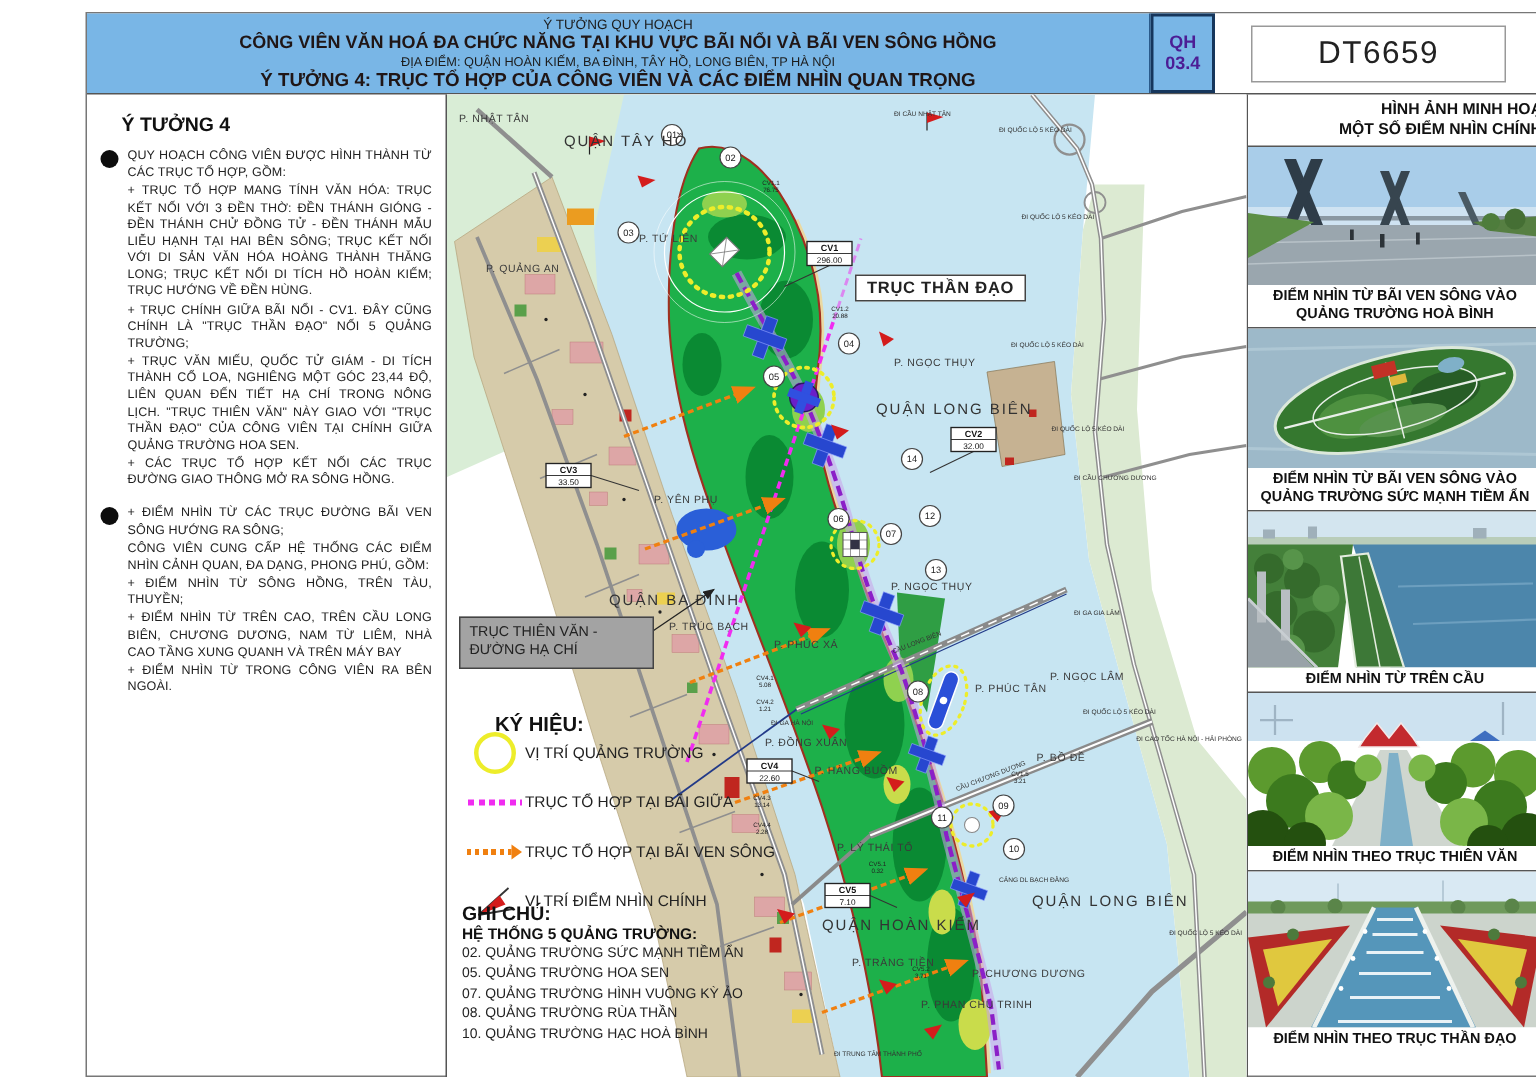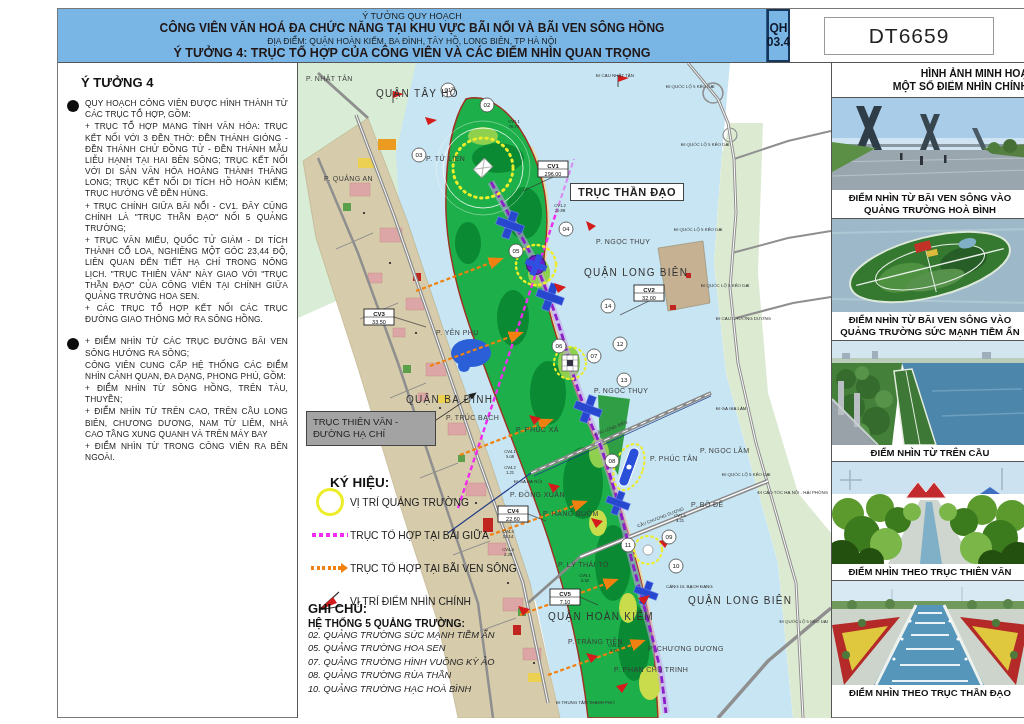--- a/index.html
+++ b/index.html
@@ -5,22 +5,22 @@
   html,body{margin:0;padding:0;background:#fff;font-family:"Liberation Sans",sans-serif;}
   .sheet{position:absolute;left:57px;top:8px;width:972px;height:710px;border:1px solid #777;box-sizing:border-box;background:#fff;}
   
   .hdr{display:flex;height:54px;border-bottom:1px solid #555;box-sizing:border-box;}
   .title-bar{width:709px;background:#79b6e6;border-right:1px solid #2a5a8a;box-sizing:border-box;
              display:flex;flex-direction:column;justify-content:center;align-items:center;line-height:1.18;}
   .t1{font-size:9px;color:#1c1c1c;}
   .t2{font-size:12px;font-weight:bold;color:#201616;}
   .t3{font-size:8.5px;color:#1c1c1c;}
   .t4{font-size:12.5px;font-weight:bold;color:#201616;}
-  .qh-box{width:23px;background:#79b6e6;border:2px solid #16365c;box-sizing:border-box;display:flex;flex-direction:column;
-          justify-content:center;align-items:center;font-weight:bold;font-size:12px;color:#0f172a;line-height:1.15;}
+  .qh-box{width:43px;background:#79b6e6;border:2px solid #16365c;box-sizing:border-box;display:flex;flex-direction:column;
+          justify-content:center;align-items:center;font-weight:bold;font-size:12px;color:#4c1d95;line-height:1.15;}
   .dt-area{flex:1;display:flex;justify-content:center;align-items:center;background:#fff;}
   .dt-box{border:1px solid #999;padding:6px 44px;font-size:21px;color:#222;letter-spacing:1px;}
   
   .bod{display:flex;height:655px;}
   .left-panel{width:241px;border-right:1px solid #555;box-sizing:border-box;padding:10px 9px;overflow:hidden;}
   .idea-head{font-size:13px;font-weight:bold;margin:2px 0 8px 14px;color:#111;}
   .bullet{display:flex;margin-bottom:10px;}
   .dot{flex:none;width:12px;height:12px;border-radius:50%;background:#0d0d0d;margin:2px 6px 0 0;}
   .btxt{font-size:8.35px;line-height:1.34;color:#222;text-align:justify;letter-spacing:0.1px;}
   .btxt div{margin-bottom:1px;}
@@ -36,21 +36,21 @@
   .lrow{display:flex;align-items:center;margin-bottom:9px;height:24px;}
   .lic{flex:none;width:40px;display:flex;justify-content:center;align-items:center;}
   .llbl{font-size:10.3px;color:#222;}
   .ring{width:22px;height:22px;border:3.5px solid #eded2a;border-radius:50%;}
   .dash-m{width:36px;height:4px;background:repeating-linear-gradient(90deg,#f02cf0 0 4px,transparent 4px 7px);}
   .dash-o{width:30px;height:4px;background:repeating-linear-gradient(90deg,#f08010 0 3px,transparent 3px 5.5px);}
   .oarrow{width:0;height:0;border-left:7px solid #f08010;border-top:5px solid transparent;border-bottom:5px solid transparent;}
   .notes{position:absolute;left:10px;top:538px;width:250px;}
   .notes-title{font-size:13px;font-weight:bold;color:#111;}
   .notes-sub{font-size:10.3px;font-weight:bold;color:#111;margin-top:2px;}
-  .notes-item{font-size:9.3px;color:#222;line-height:1.45;font-style:italic;}
+  .notes-item{font-size:9.3px;color:#222;line-height:1.45;}
   
   .gal-title{height:34px;border-bottom:1px solid #555;display:flex;flex-direction:column;justify-content:center;
              align-items:flex-end;font-size:10.5px;font-weight:bold;color:#111;line-height:1.25;text-align:center;}
   .gal-item{border-bottom:1px solid #555;}
   .gal-item:last-child{border-bottom:none;}
   .gal-img{display:block;width:196px;}
   .gal-cap{display:flex;justify-content:center;align-items:center;text-align:center;
            font-size:9.6px;font-weight:bold;color:#111;line-height:1.25;padding:2px 2px;}
   
   .rg{font-size:7px;fill:#3a3a3a;letter-spacing:0.4px;}

